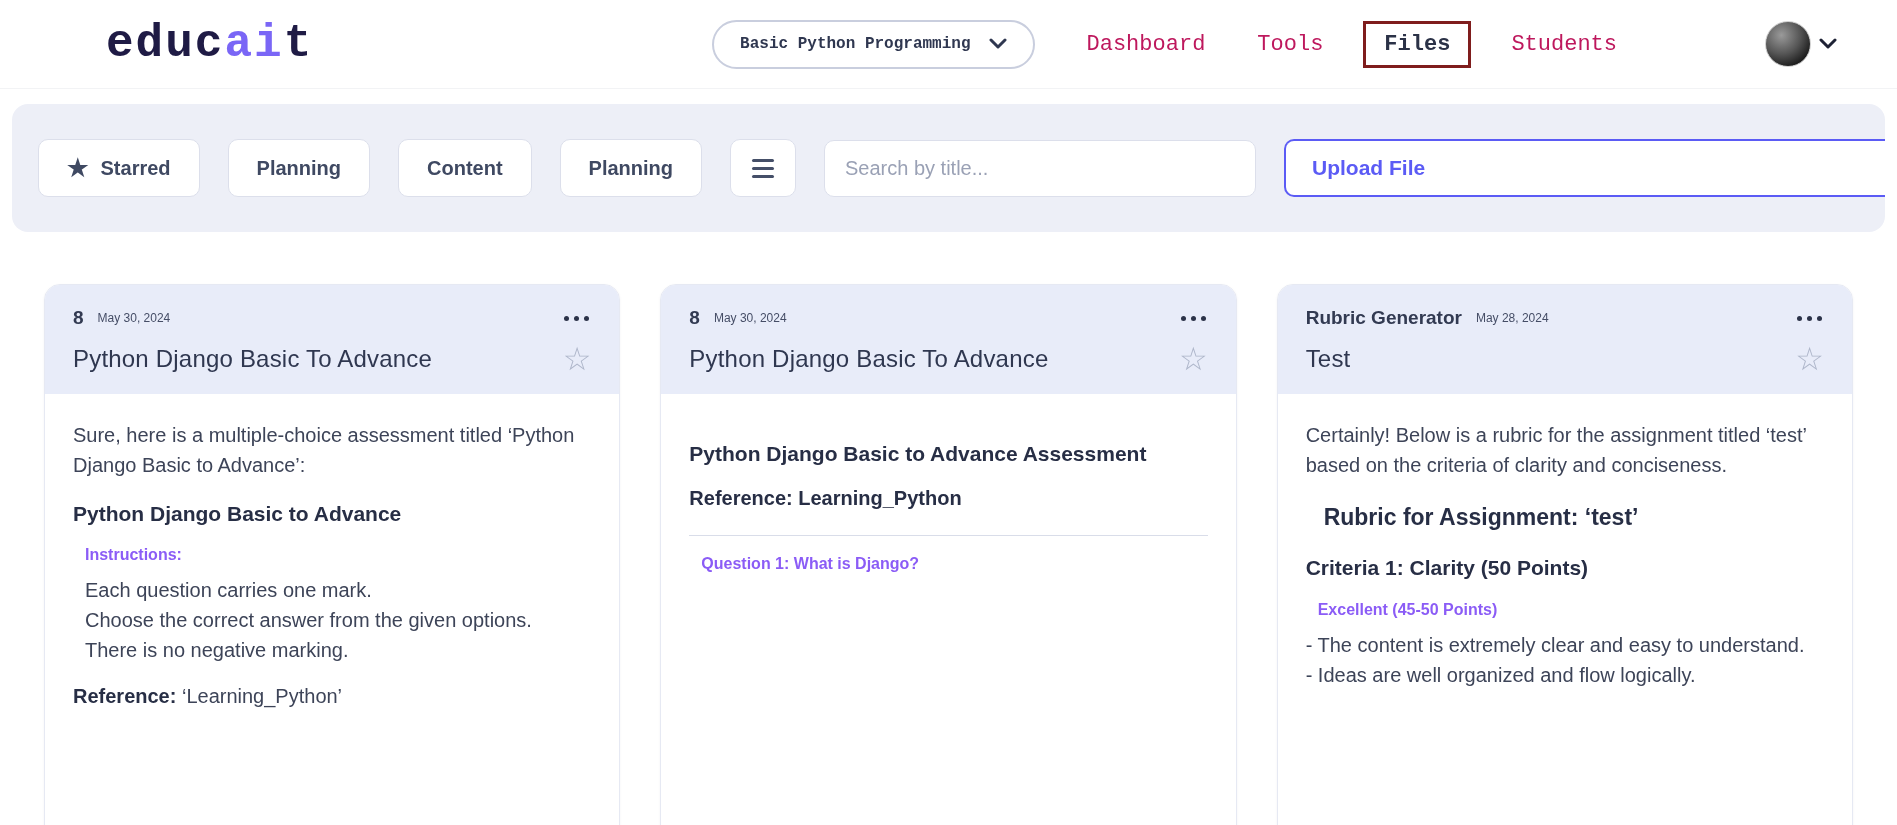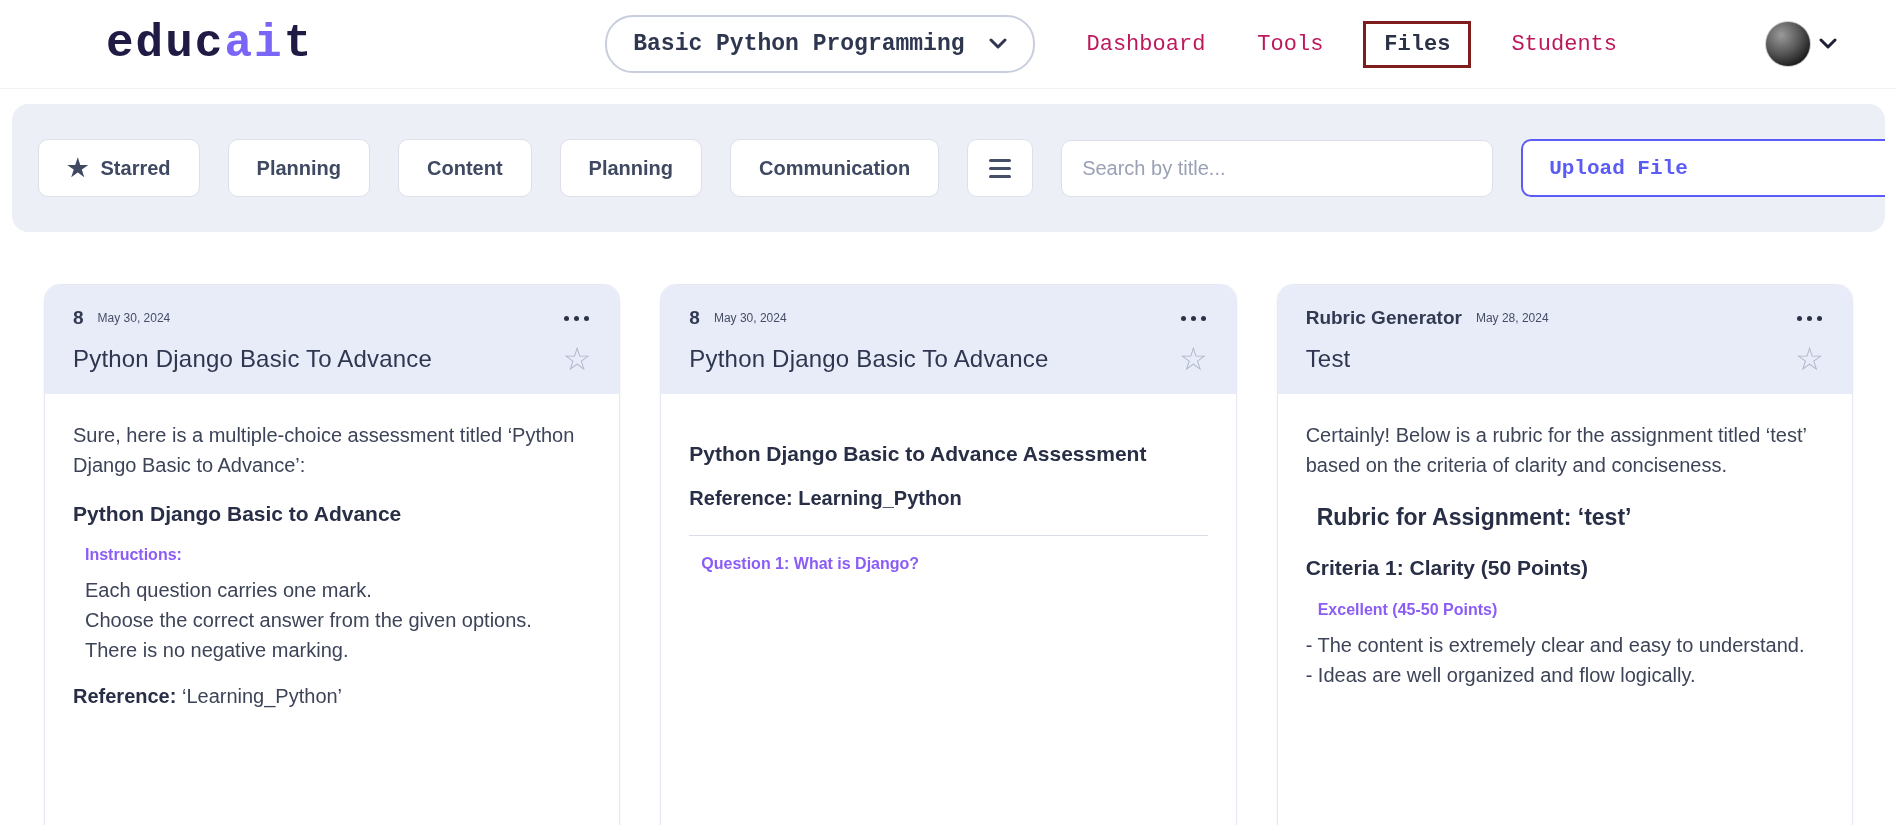--- a/index.html
+++ b/index.html
@@ -17,25 +17,25 @@
     display:flex; align-items:center;
     padding:0 60px 0 106px;
     box-shadow:0 1px 0 rgba(40,50,90,0.06);
     position:relative; z-index:2;font-family:Liberation Mono, monospace;
   }
   .logo { font-size:46px; font-weight:800; letter-spacing:2px; color:#1f1b45; white-space:nowrap; }
   .logo .ai { color:#7a66f6; }
 
   .course-select {
     margin-left:auto;
-    height:58px; background:#fff;
+    height:49px; background:#fff;
     border:2px solid #c9cede; border-radius:28px;
-    display:flex; align-items:center; gap:24px;
+    display:flex; align-items:center; gap:18px;
     padding:0 26px;
-    font-size:23px; font-weight:700; color:#2f3750;
+    font-size:16px; font-weight:700; color:#2f3750;
     cursor:pointer; white-space:nowrap;
   }
   .chev { width:18px; height:12px; flex:none; }
   .chev polyline { fill:none; stroke:#2f3750; stroke-width:3; stroke-linecap:round; stroke-linejoin:round; }
 
   .nav-link {
     margin-left:52px; font-size:22px; font-weight:500; color:#be185d;
     cursor:pointer; white-space:nowrap; text-decoration:none;
   }
   .nav-link.files {
@@ -80,21 +80,21 @@
     outline:none;
   }
   .search-input::placeholder { color:#9aa1b5; }
 
   .upload-btn {
     flex:1; min-width:190px; height:58px; margin-right:-26px;
     background:#fff; border:2px solid #5b5bf5; border-radius:10px 0 0 10px; border-right:none;
     font-size:21px; font-weight:600; color:#5b5bf5;
     display:flex; align-items:center; justify-content:flex-start; padding-left:26px;
     cursor:pointer; white-space:nowrap;
-    font-family:Liberation Mono, monospace;
+    font-family:Liberation Sans, sans-serif;
   }
 
   
   .cards-row { display:flex; gap:40px; padding:0 44px; margin-top:52px; align-items:stretch; }
   .card {
     flex:1; min-width:0; min-height:600px;
     background:#fff; border:1px solid #e6e9f3; border-radius:16px;
     overflow:hidden;
     box-shadow:0 1px 3px rgba(30,40,90,0.05);
   }
@@ -103,21 +103,21 @@
   .src  { font-weight:700; font-size:19px; color:#323a52; margin-right:14px; white-space:nowrap; }
   .date { font-size:12px; font-weight:500; color:#454d66; white-space:nowrap; }
   .more { margin-left:auto; display:flex; gap:5px; cursor:pointer; padding:6px 2px; }
   .more i { width:5px; height:5px; border-radius:50%; background:#2c3349; }
   .title-row { margin-top:16px; align-items:flex-start; }
   .card-title { margin:0; font-size:24px; font-weight:500; color:#2f3750; letter-spacing:.2px; }
   .fav { margin-left:auto; font-size:32px; color:#aeb6ca; line-height:.9; cursor:pointer; flex:none; padding-left:12px; }
 
   .card-body { padding:26px 28px; font-size:20px; line-height:1.5; color:#3d4458; }
   .card-body p { margin:0 0 14px; }
-  .h-lg { font-size:23px; font-weight:700; color:#272e45; margin:20px 11px 16px; }
+  .h-lg { font-size:23px; font-weight:700; color:#272e45; margin:20px 18px 16px; }
   .h-md { font-size:21px; font-weight:700; color:#272e45; margin:18px 0 14px; }
   .h-sm { font-size:16px; font-weight:700; color:#8b5cf6; margin:14px 12px 8px; }
   .lines { padding-left:12px; margin-bottom:16px; }
   .lines p { margin:0; }
   .ref { margin-top:18px; }
   .ref strong { color:#272e45; }
   .bold-line { font-weight:700; color:#272e45; }
   .card-hr { border:none; border-top:1px solid #d9dde9; margin:22px 0 16px; }
   .bullets p { margin:0; }
 </style>
@@ -148,21 +148,20 @@
 </header>
 
 <div class="filter-strip">
   <div class="chip">
     <span class="star-glyph">★</span>
     <span>Starred</span>
   </div>
   <div class="chip">Planning</div>
   <div class="chip">Content</div>
   <div class="chip">Planning</div>
-  <div class="chip">Communication</div>
   <div class="icon-btn">
     <span style="display:flex;flex-direction:column;gap:5px;">
         <i></i>
         <i></i>
         <i></i>
       </span>
   </div>
   <input class="search-input" type="text" placeholder="Search by title..." style="">
   <button class="upload-btn">Upload File</button>
 </div>

